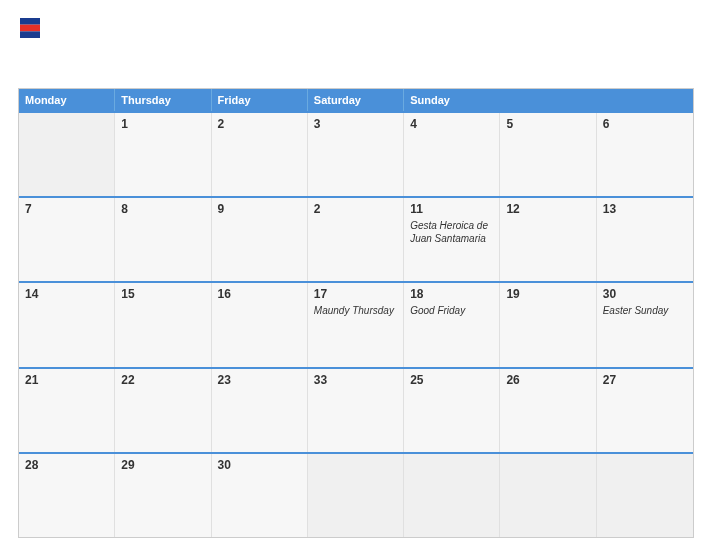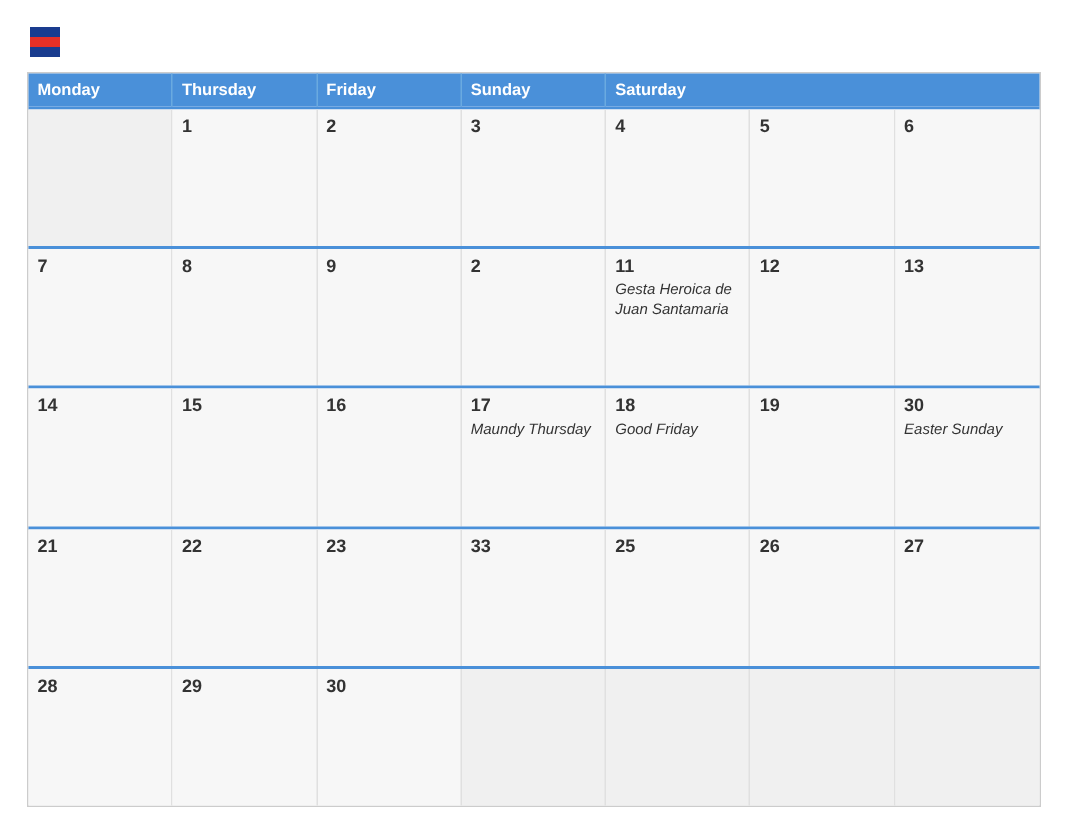--- a/index.html
+++ b/index.html
@@ -56,20 +56,21 @@
       font-size: 14px;
       color: #333;
       min-width: 80px;
       text-align: right;
     }
     .calendar {
       flex: 1;
       border: 1px solid #ccc;
       display: flex;
       flex-direction: column;
+      margin-top: 40px;
     }
     .cal-header-row {
       display: grid;
       grid-template-columns: repeat(7, 1fr);
       background: #4a90d9;
     }
     .cal-header-cell {
       color: #fff;
       font-size: 11px;
       font-weight: bold;
@@ -136,22 +137,22 @@
     </div>
     <div class="calendar-title"></div>
     <div class="country-label"></div>
   </div>
 
   <div class="calendar">
     <div class="cal-header-row">
     <div class="cal-header-cell">Monday</div>
         <div class="cal-header-cell">Thursday</div>
         <div class="cal-header-cell">Friday</div>
+        <div class="cal-header-cell">Saturday</div>
         <div class="cal-header-cell">Sunday</div>
-        <div class="cal-header-cell">Saturday</div>
       </div>
     <div class="cal-body">
     <div class="cal-week">
           <div class="cal-cell empty"></div>
           <div class="cal-cell">
             <div class="day-number">1</div>
           </div>
           <div class="cal-cell">
             <div class="day-number">2</div>
           </div>

